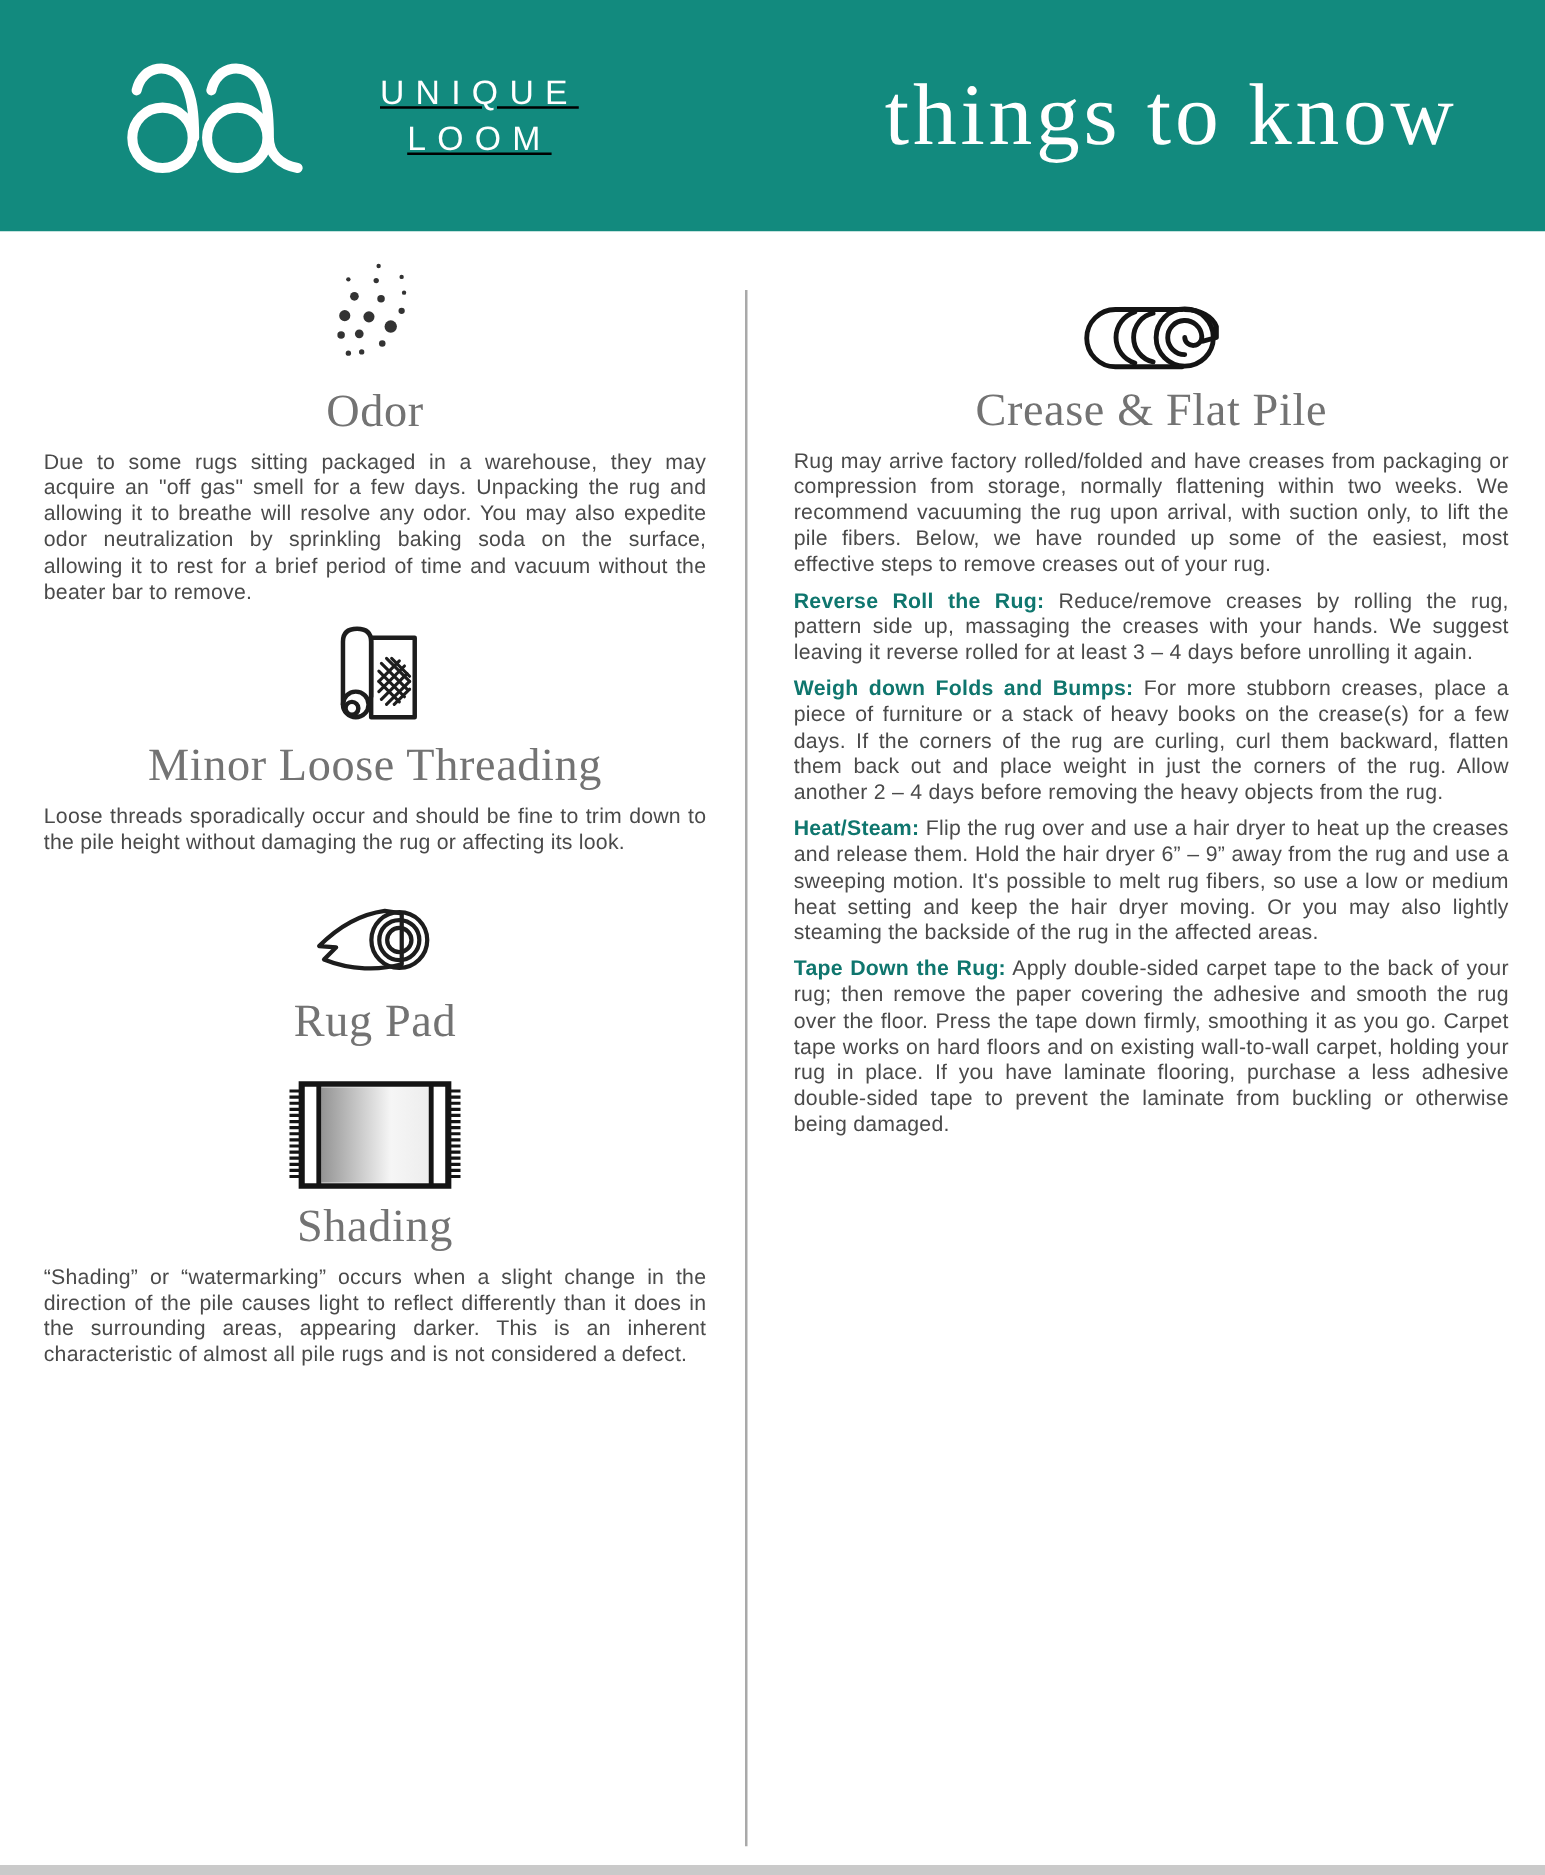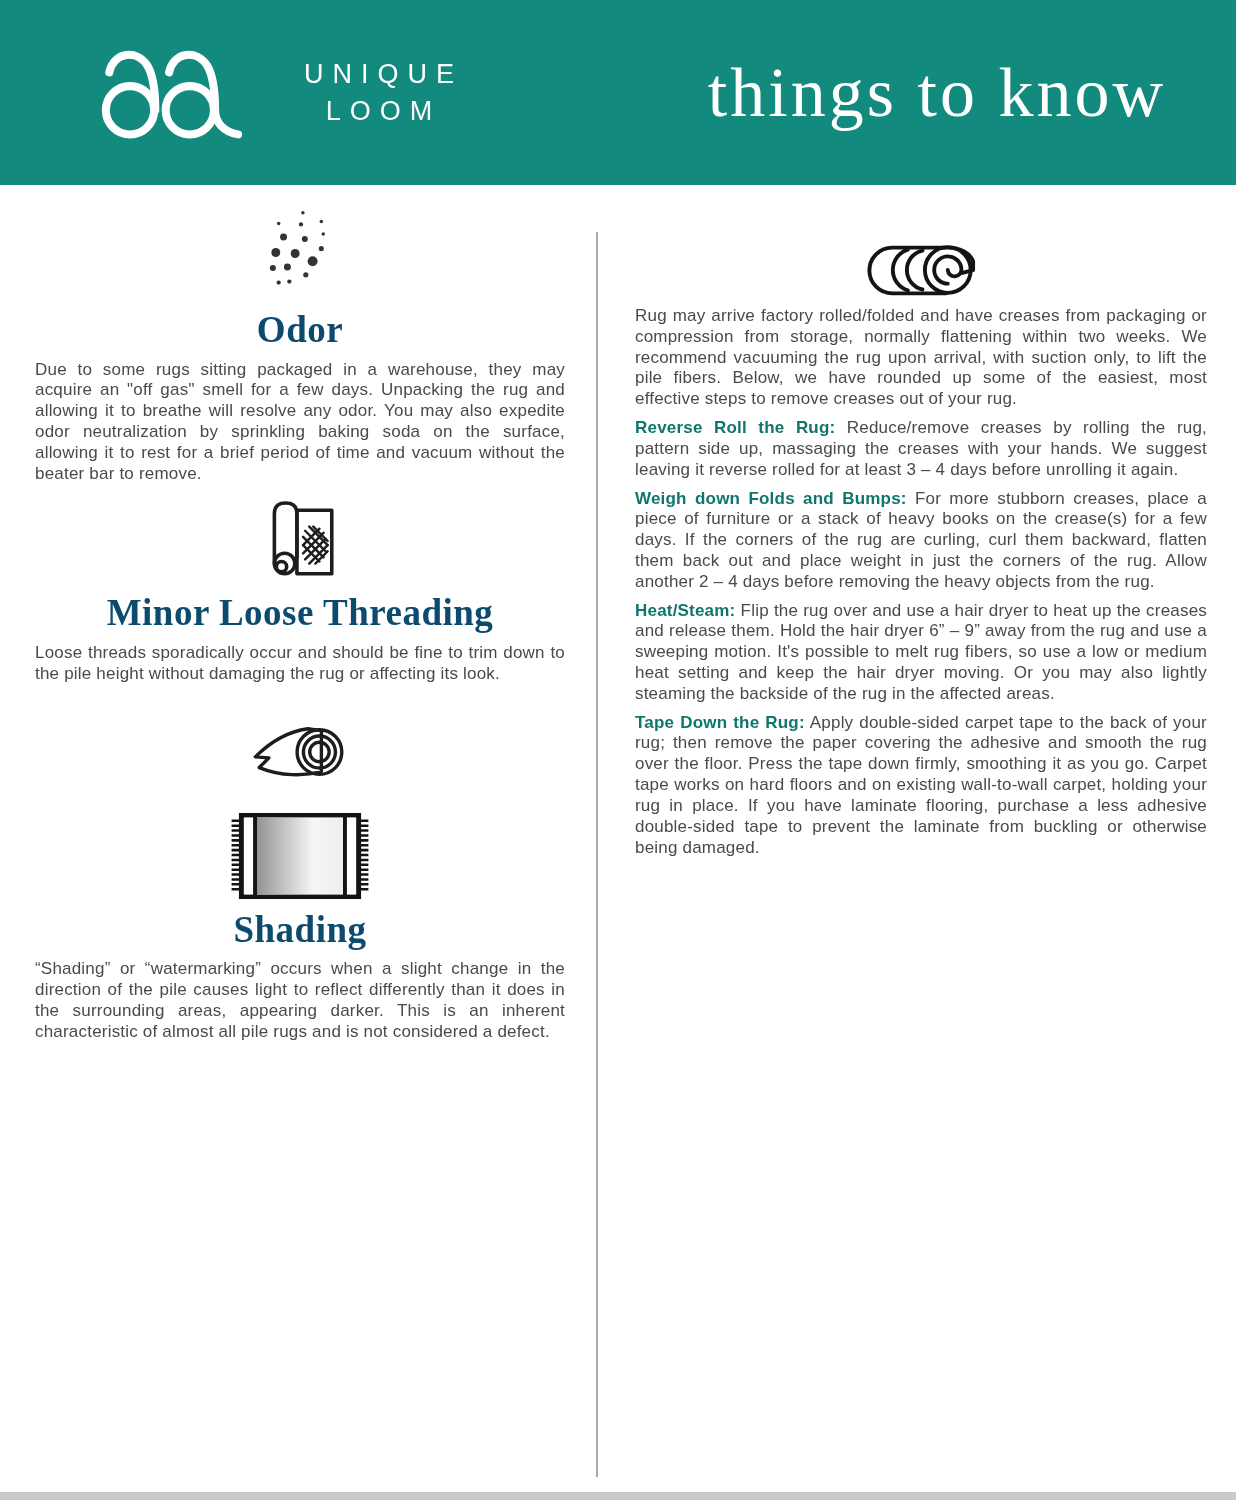--- a/index.html
+++ b/index.html
@@ -4,21 +4,21 @@
 <style>
   html,body{margin:0;padding:0;background:#ffffff;}
   .page{
     width:1236px;height:1500px;position:relative;background:#ffffff;
     font-family:"Liberation Sans", sans-serif;overflow:hidden;
   }
   
   .header{
     height:185px;background:#128a7e;display:flex;align-items:center;
   }
-  .brand{display:flex;align-items:center;margin-left:95px;}
+  .brand{display:flex;align-items:center;margin-left:95px;text-decoration:underline;}
   .brand-logo{display:block;}
   .brand-words{
     margin-left:24px;color:#ffffff;font-weight:300;
     font-size:27px;letter-spacing:9px;line-height:1.35;text-align:center;
   }
   .header-title{
     margin-left:auto;margin-right:70px;color:#ffffff;
     font-family:"Liberation Serif", serif;font-size:70px;font-weight:400;
     letter-spacing:3px;white-space:nowrap;
   }
@@ -26,21 +26,21 @@
   .content{display:flex;align-items:flex-start;}
   .divider{
     position:absolute;left:596px;top:232px;height:1245px;width:2px;
     background:#a9a9a9;
   }
   .col-left{width:530px;margin-left:35px;}
   .col-right{width:572px;margin-left:70px;}
   .section{text-align:center;}
   .icon-wrap{display:flex;justify-content:center;}
   h2{
-    font-family:"Liberation Serif", serif;color:#0c4a6e;font-weight:700;
+    font-family:"Liberation Serif", serif;color:#737373;font-weight:400;
     font-size:37px;margin:10px 0 0 0;line-height:1.15;letter-spacing:0.5px;
   }
   p.body{
     text-align:justify;color:#4a4a4a;font-size:17px;line-height:1.225;
     letter-spacing:0.2px;margin:8px 0 0 0;font-weight:400;
   }
   p.body strong{color:#0f766e;font-weight:700;}
   .mt-odor{margin-top:22px;}
   .mt-threading{margin-top:16px;}
   .mt-rugpad{margin-top:34px;}
@@ -136,20 +136,21 @@
 
       <div class="section">
         <div class="icon-wrap mt-rugpad">
           <svg width="105" height="68" viewBox="0 0 105 70">
             <path class="ink" fill="#ffffff" d="M 60 10 C 38 13 20 25 6 39 L 20 40 L 10 50 C 32 59 56 59 74 54 L 74 12 Z"></path>
             <circle class="ink" cx="72" cy="34" r="23" fill="#ffffff"></circle>
             <circle class="ink" cx="72" cy="34" r="16.5"></circle>
             <circle class="ink" cx="72" cy="34" r="10"></circle>
           </svg>
         </div>
+        <h2>Rug Pad</h2>
       </div>
 
       <div class="section">
         <div class="icon-wrap mt-shading">
           <svg width="140" height="86" viewBox="0 0 140 88">
             <defs>
               <linearGradient id="shadeGrad" x1="0" y1="0" x2="1" y2="0">
                 <stop offset="0" stop-color="#949494"></stop>
                 <stop offset="0.65" stop-color="#f6f6f6"></stop>
                 <stop offset="1" stop-color="#ededed"></stop>
@@ -175,20 +176,21 @@
         <div class="icon-wrap mt-crease">
           <svg width="112" height="55" viewBox="0 0 115 55">
             <path class="ink-thick" d="M 83 4 H 28 A 23.5 23.5 0 0 0 28 51 H 83"></path>
             <circle class="ink-thick" cx="85" cy="27" r="23.5" fill="#ffffff"></circle>
             <path class="ink-thick" d="M 85 4 C 98 4 108 10 111 18 L 111 27 L 100 30"></path>
             <path class="ink-thick" d="M 85 41 A 14 14 0 1 1 99 26 A 7 7 0 1 1 85 27"></path>
             <path class="ink-thick" d="M 44 6 A 22 22 0 0 0 44 48"></path>
             <path class="ink-thick" d="M 59 7 A 20.5 20.5 0 0 0 59 47"></path>
           </svg>
         </div>
+        <h2>Crease &amp; Flat Pile</h2>
         <p class="body">Rug may arrive factory rolled/folded and have creases from packaging or compression from storage, normally flattening within two weeks. We recommend vacuuming the rug upon arrival, with suction only, to lift the pile fibers. Below, we have rounded up some of the easiest, most effective steps to remove creases out of your rug.</p>
 
         <p class="body tip"><strong>Reverse Roll the Rug:</strong> <span>Reduce/remove creases by rolling the rug, pattern side up, massaging the creases with your hands. We suggest leaving it reverse rolled for at least 3 – 4 days before unrolling it again.</span></p>
 
         <p class="body tip"><strong>Weigh down Folds and Bumps:</strong> <span>For more stubborn creases, place a piece of furniture or a stack of heavy books on the crease(s) for a few days. If the corners of the rug are curling, curl them backward, flatten them back out and place weight in just the corners of the rug. Allow another 2 – 4 days before removing the heavy objects from the rug.</span></p>
 
         <p class="body tip"><strong>Heat/Steam:</strong> <span>Flip the rug over and use a hair dryer to heat up the creases and release them. Hold the hair dryer 6” – 9” away from the rug and use a sweeping motion. It's possible to melt rug fibers, so use a low or medium heat setting and keep the hair dryer moving. Or you may also lightly steaming the backside of the rug in the affected areas.</span></p>
 
         <p class="body tip"><strong>Tape Down the Rug:</strong> <span>Apply double-sided carpet tape to the back of your rug; then remove the paper covering the adhesive and smooth the rug over the floor. Press the tape down firmly, smoothing it as you go. Carpet tape works on hard floors and on existing wall-to-wall carpet, holding your rug in place. If you have laminate flooring, purchase a less adhesive double-sided tape to prevent the laminate from buckling or otherwise being damaged.</span></p>
       </div>

